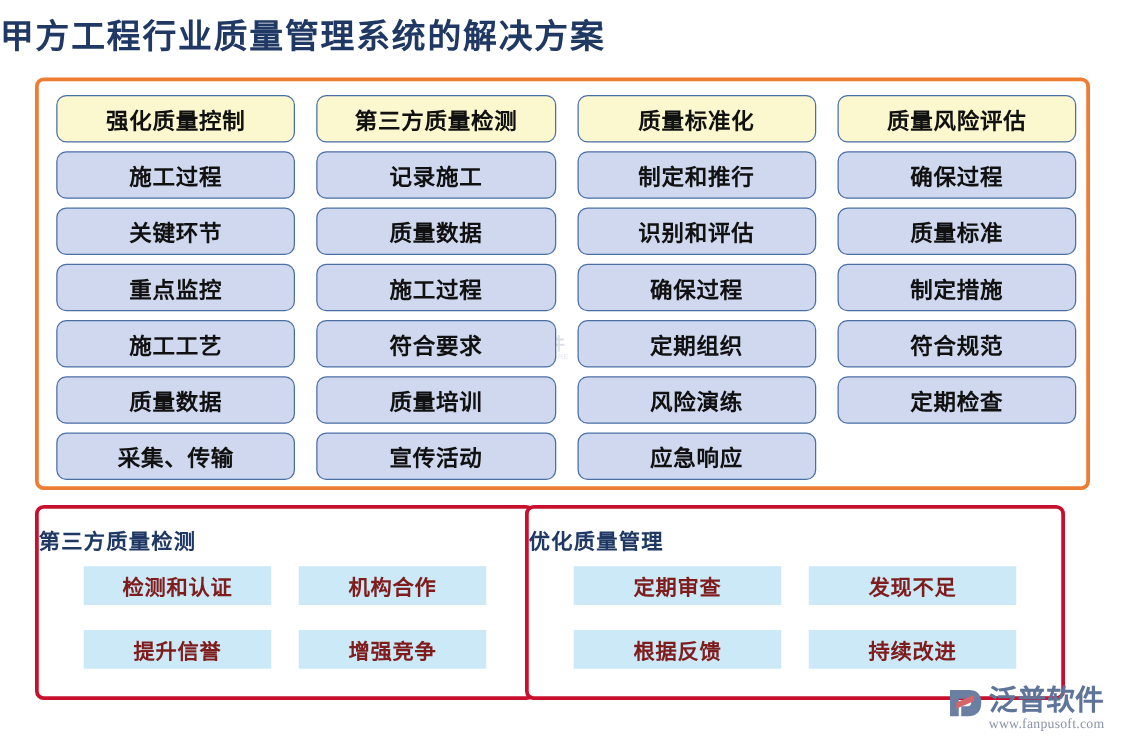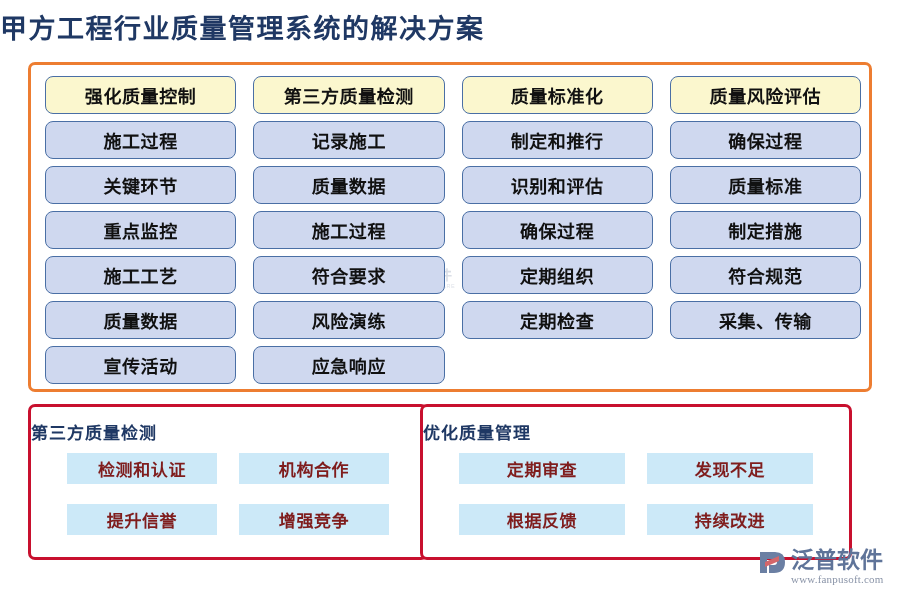--- a/index.html
+++ b/index.html
@@ -198,20 +198,21 @@
       <div class="cell">质量标准</div>
       <div class="cell">重点监控</div>
       <div class="cell">施工过程</div>
       <div class="cell">确保过程</div>
       <div class="cell">制定措施</div>
       <div class="cell">施工工艺</div>
       <div class="cell">符合要求</div>
       <div class="cell">定期组织</div>
       <div class="cell">符合规范</div>
       <div class="cell">质量数据</div>
+      <div class="cell">质量培训</div>
       <div class="cell">风险演练</div>
       <div class="cell">定期检查</div>
       <div class="cell">采集、传输</div>
       <div class="cell">宣传活动</div>
       <div class="cell">应急响应</div>
     </div>
 </div>
 
 <div class="wm-center">
   <svg class="wm-mark" width="22" height="18" viewBox="0 0 22 18" aria-hidden="true">

